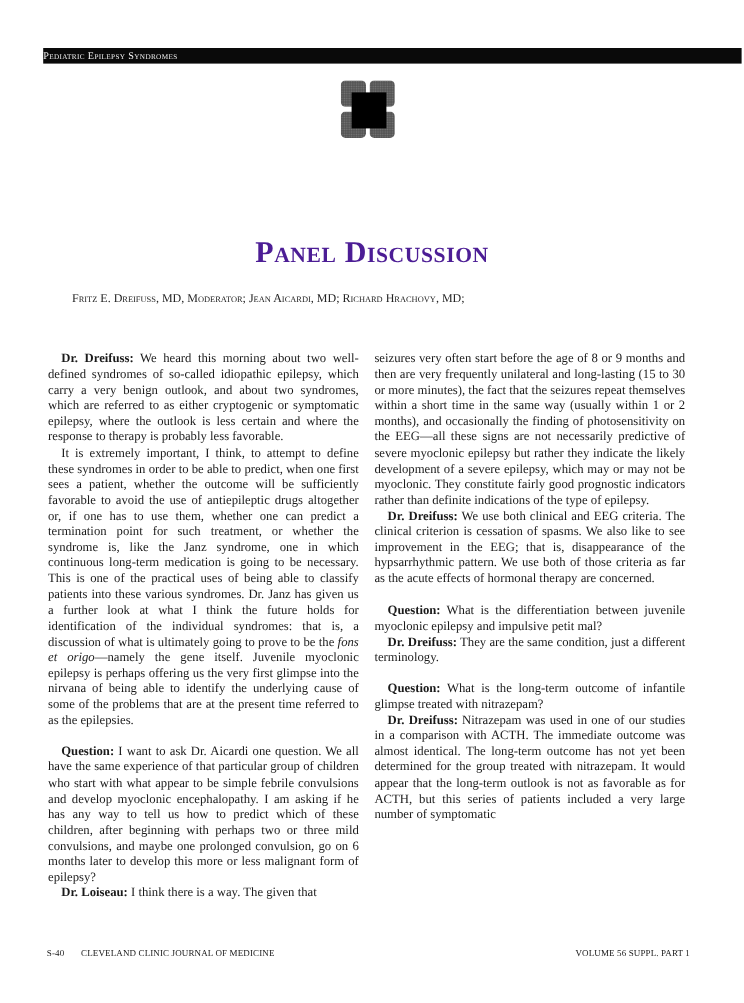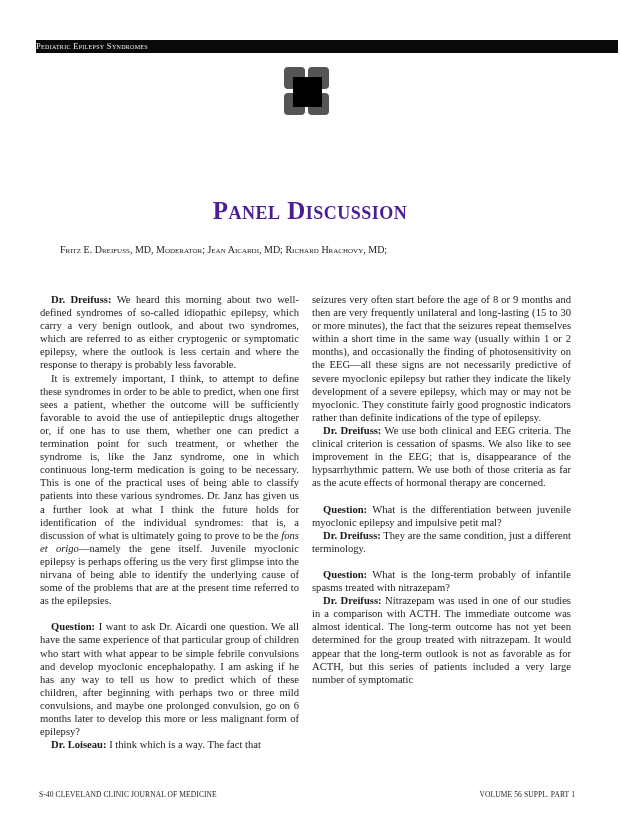--- a/index.html
+++ b/index.html
@@ -99,21 +99,21 @@
   .speaker { font-weight: bold; }
   .footer {
     position: absolute;
     top: 790px;
     font-size: 7.5px;
     line-height: 10px;
     color: #222;
     letter-spacing: 0.1px;
   }
   .footer-left { left: 39px; }
-  .footer-left .page-num { }
+  .footer-left .page-num { margin-right: 12px; }
   .footer-right { right: 45px; }
 </style>
 </head>
 <body>
 
 <div class="header-bar">
   <span>Pediatric Epilepsy Syndromes</span>
 </div>
 
 <div class="logo">
@@ -127,29 +127,29 @@
 <h1 class="title" style="margin:0;">Panel Discussion</h1>
 
 <div class="authors">
   <div>Fritz E. Dreifuss, MD, Moderator; Jean Aicardi, MD; Richard Hrachovy, MD;</div>
 </div>
 
 <div class="column col-left">
   <p><span class="speaker">Dr. Dreifuss:</span><span> We heard this morning about two well-defined syndromes of so-called idiopathic epilepsy, which carry a very benign outlook, and about two syndromes, which are referred to as either cryptogenic or symptomatic epilepsy, where the outlook is less certain and where the response to therapy is probably less favorable.</span></p>
   <p><span>It is extremely important, I think, to attempt to define these syndromes in order to be able to predict, when one first sees a patient, whether the outcome will be sufficiently favorable to avoid the use of antiepileptic drugs altogether or, if one has to use them, whether one can predict a termination point for such treatment, or whether the syndrome is, like the Janz syndrome, one in which continuous long-term medication is going to be necessary. This is one of the practical uses of being able to classify patients into these various syndromes. Dr. Janz has given us a further look at what I think the future holds for identification of the individual syn­dromes: that is, a discussion of what is ultimately going to prove to be the </span><em>fons et origo</em><span>—namely the gene itself. Juvenile myoclonic epilepsy is perhaps offering us the very first glimpse into the nirvana of being able to identify the underlying cause of some of the problems that are at the present time referred to as the epilepsies.</span></p>
   <p class="gap"><span class="speaker">Question:</span><span> I want to ask Dr. Aicardi one question. We all have the same experience of that particular group of children who start with what appear to be simple febrile convulsions and develop myoclonic en­cephalopathy. I am asking if he has any way to tell us how to predict which of these children, after beginning with perhaps two or three mild convulsions, and maybe one prolonged convulsion, go on 6 months later to develop this more or less malignant form of epilepsy?</span></p>
-  <p><span class="speaker">Dr. Loiseau:</span><span> I think which is a way. The fact that</span></p>
+  <p><span class="speaker">Dr. Loiseau:</span><span> I think there is a way. The given that</span></p>
 </div>
 
 <div class="column col-right">
   <p class="noindent"><span>seizures very often start before the age of 8 or 9 months and then are very frequently unilateral and long-lasting (15 to 30 or more minutes), the fact that the seizures repeat themselves within a short time in the same way (usually within 1 or 2 months), and occasionally the finding of photosensitivity on the EEG—all these signs are not necessarily predictive of severe myoclonic epilepsy but rather they indicate the likely develop­ment of a severe epilepsy, which may or may not be myoclonic. They constitute fairly good prognostic in­dicators rather than definite indications of the type of epilepsy.</span></p>
   <p><span class="speaker">Dr. Dreifuss:</span><span> We use both clinical and EEG criteria. The clinical criterion is cessation of spasms. We also like to see improvement in the EEG; that is, disappearance of the hypsarrhythmic pattern. We use both of those criteria as far as the acute effects of hormonal therapy are concerned.</span></p>
   <p class="gap"><span class="speaker">Question:</span><span> What is the differentiation between juve­nile myoclonic epilepsy and impulsive petit mal?</span></p>
   <p><span class="speaker">Dr. Dreifuss:</span><span> They are the same condition, just a different terminology.</span></p>
-  <p class="gap"><span class="speaker">Question:</span><span> What is the long-term probably of infan­tile spasms treated with nitrazepam?</span></p>
+  <p class="gap"><span class="speaker">Question:</span><span> What is the long-term outcome of infan­tile glimpse treated with nitrazepam?</span></p>
   <p><span class="speaker">Dr. Dreifuss:</span><span> Nitrazepam was used in one of our studies in a comparison with ACTH. The immediate outcome was almost identical. The long-term outcome has not yet been determined for the group treated with nitrazepam. It would appear that the long-term outlook is not as favorable as for ACTH, but this series of patients included a very large number of symptomatic</span></p>
 </div>
 
 <div class="footer footer-left">
   <span class="page-num">S-40</span>
   <span>CLEVELAND CLINIC JOURNAL OF MEDICINE</span>
 </div>
 <div class="footer footer-right">VOLUME 56 SUPPL. PART 1</div>
 
 </body></html>

